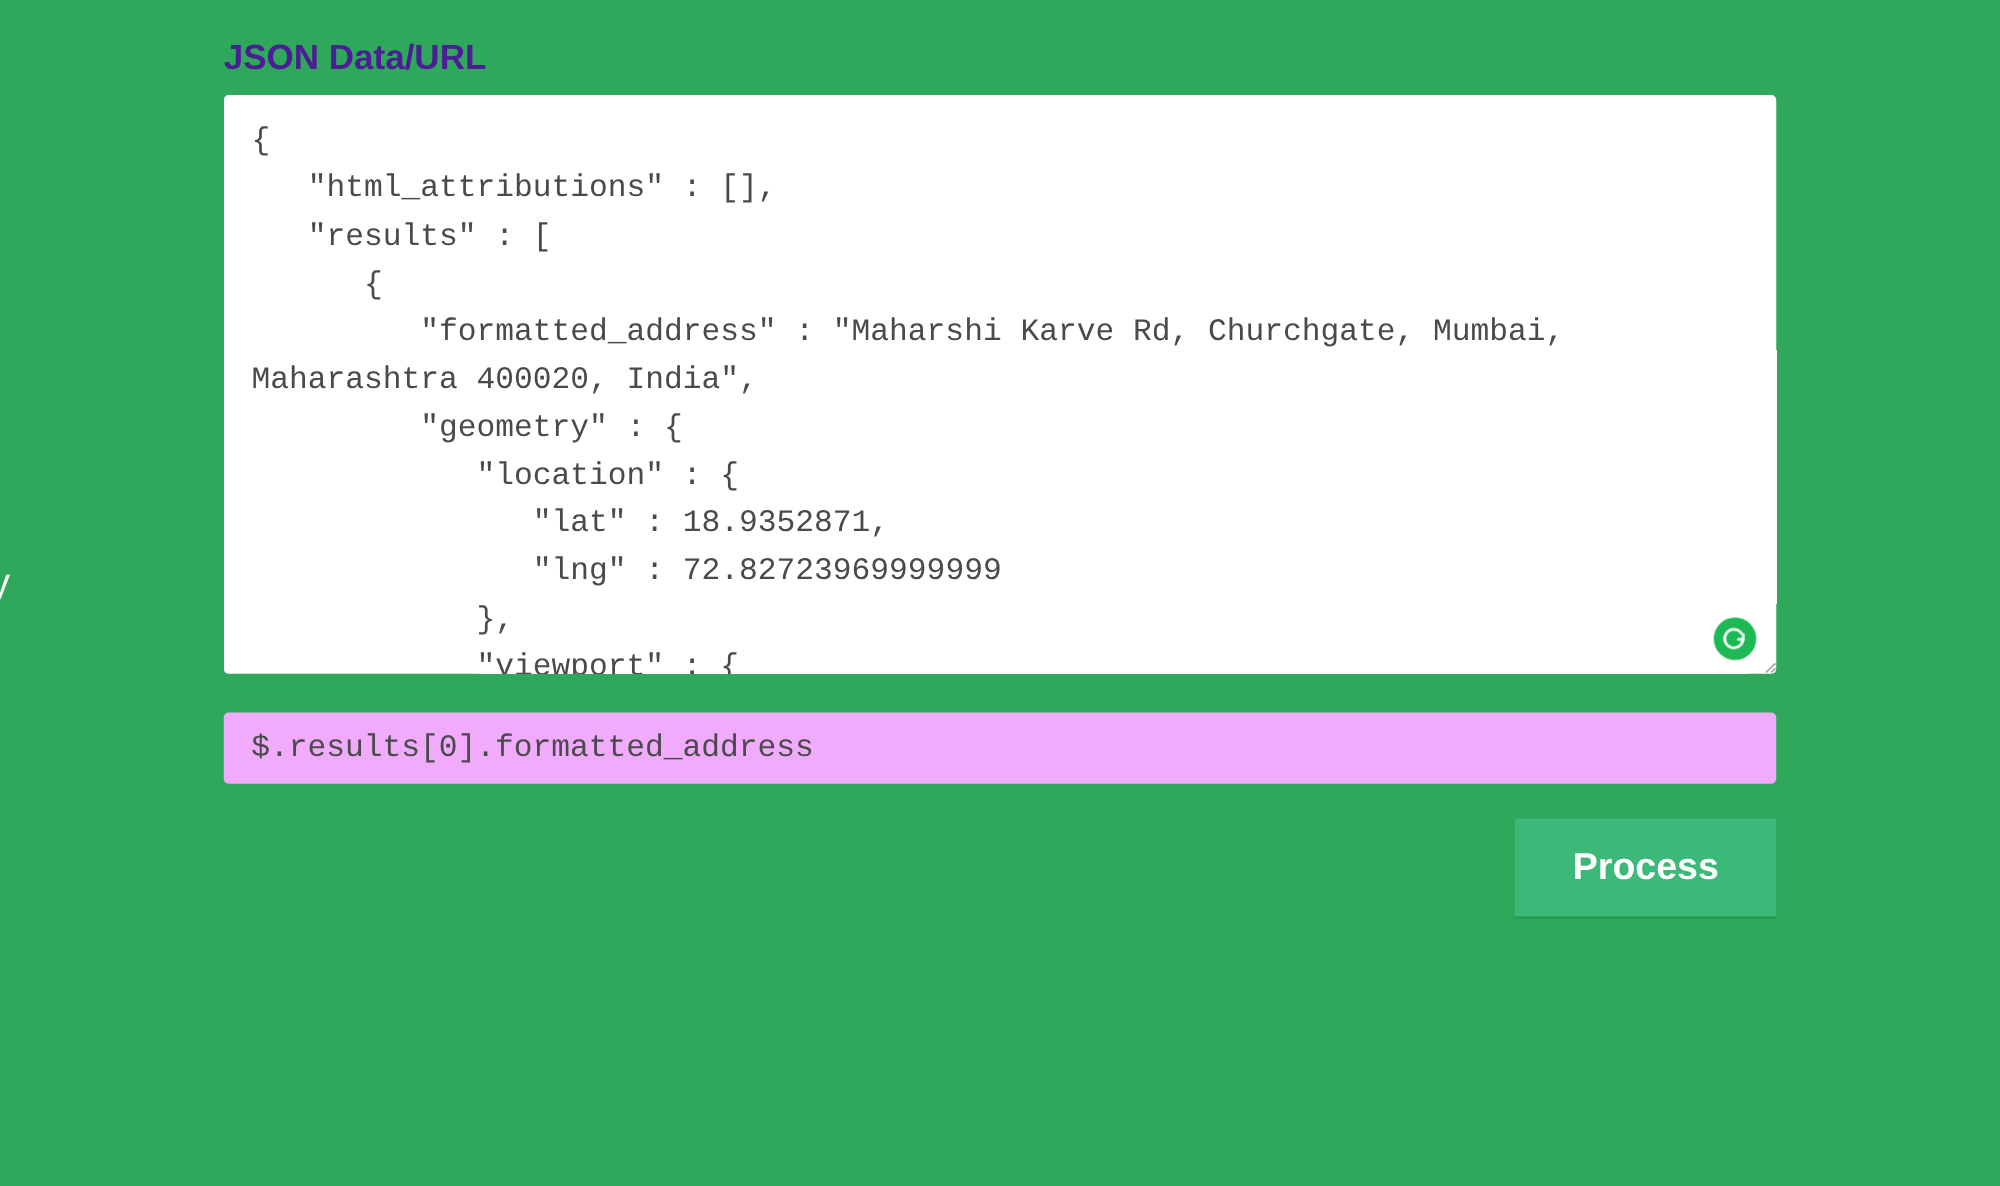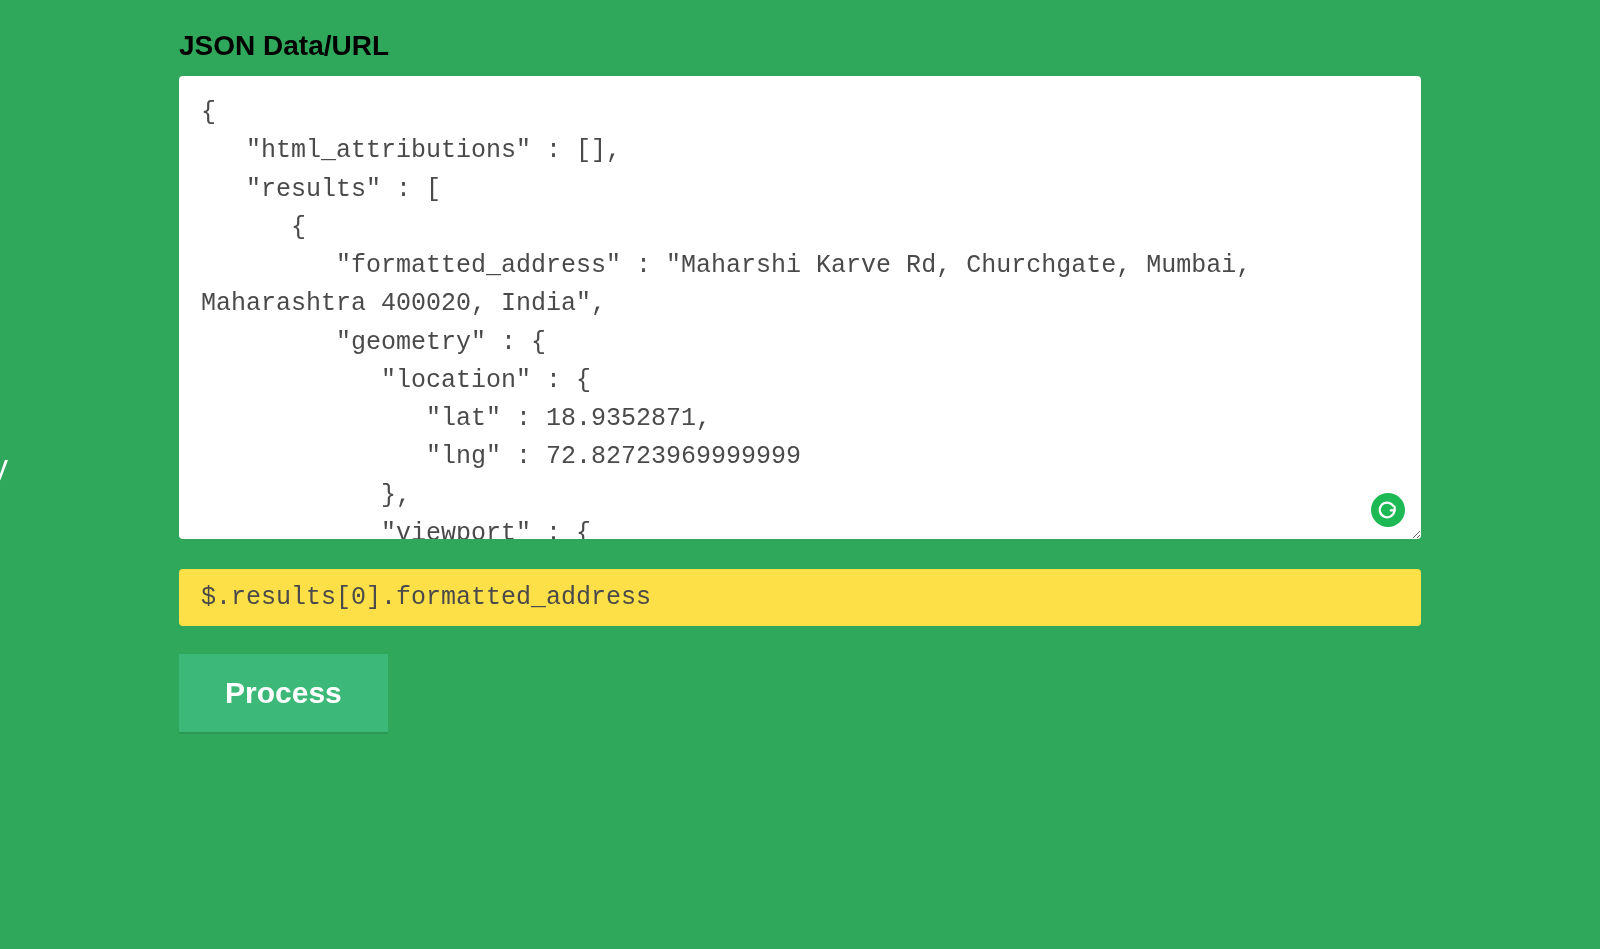--- a/index.html
+++ b/index.html
@@ -12,21 +12,21 @@
       font-family: -apple-system, BlinkMacSystemFont, "Segoe UI", Helvetica, Arial, sans-serif;
       padding: 30px 0;
       min-height: 949px;
     }
     .container {
       max-width: 1372px;
       margin: 0 auto;
       padding: 0 65px;
     }
     .field-label {
-      color: #000000;
+      color: #4c1d95;
       font-size: 28px;
       font-weight: 700;
       margin-bottom: 14px;
     }
     .textarea-wrapper {
       position: relative;
     }
     .json-textarea {
       width: 100%;
       height: 463px;
@@ -58,31 +58,31 @@
     }
     .grammarly-badge svg {
       width: 22px;
       height: 22px;
     }
     .jsonpath-section {
       margin-top: 26px;
     }
     .jsonpath-input {
       width: 100%;
-      background-color: #fde047;
+      background-color: #f0abfc;
       border: none;
       border-radius: 4px;
       padding: 14px 22px;
       font-family: "SF Mono", ui-monospace, Menlo, Monaco, Consolas, "Courier New", monospace;
       font-size: 25px;
       color: #4a4a4a;
     }
     .button-row {
       display: flex;
-      justify-content: flex-start;
+      justify-content: flex-end;
       margin-top: 28px;
     }
     .process-button {
       background-color: #3cb878;
       color: #ffffff;
       border: none;
       font-size: 30px;
       font-weight: 700;
       padding: 22px 46px;
       cursor: pointer;

